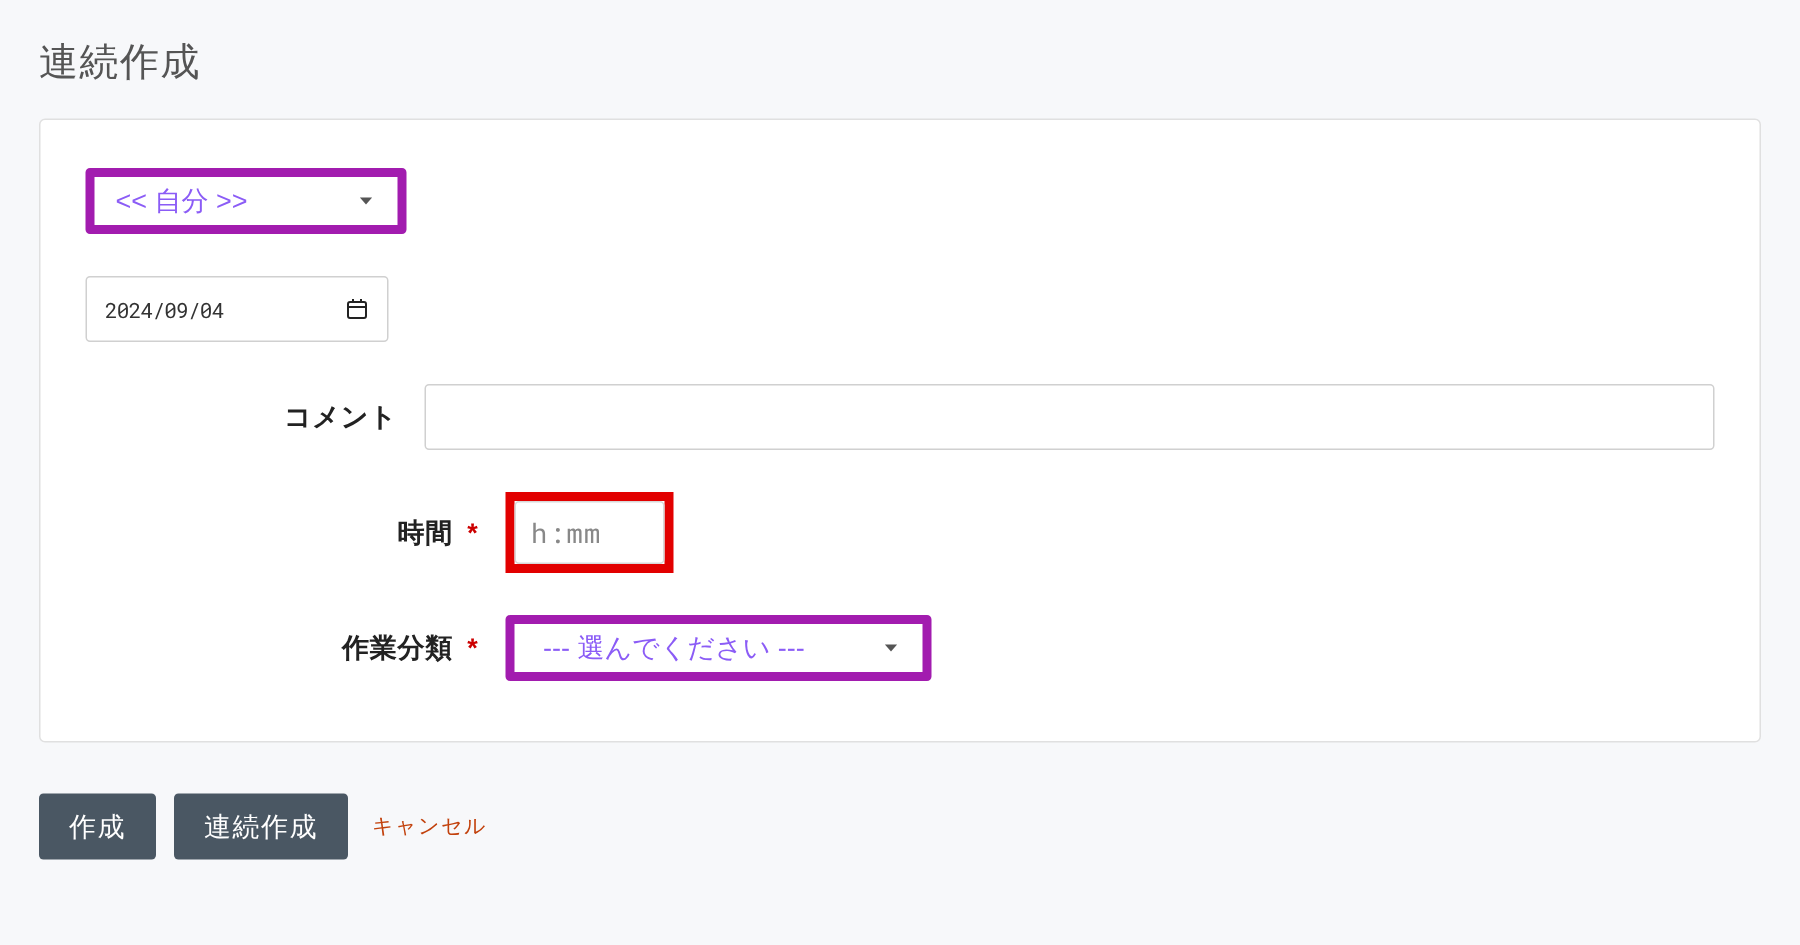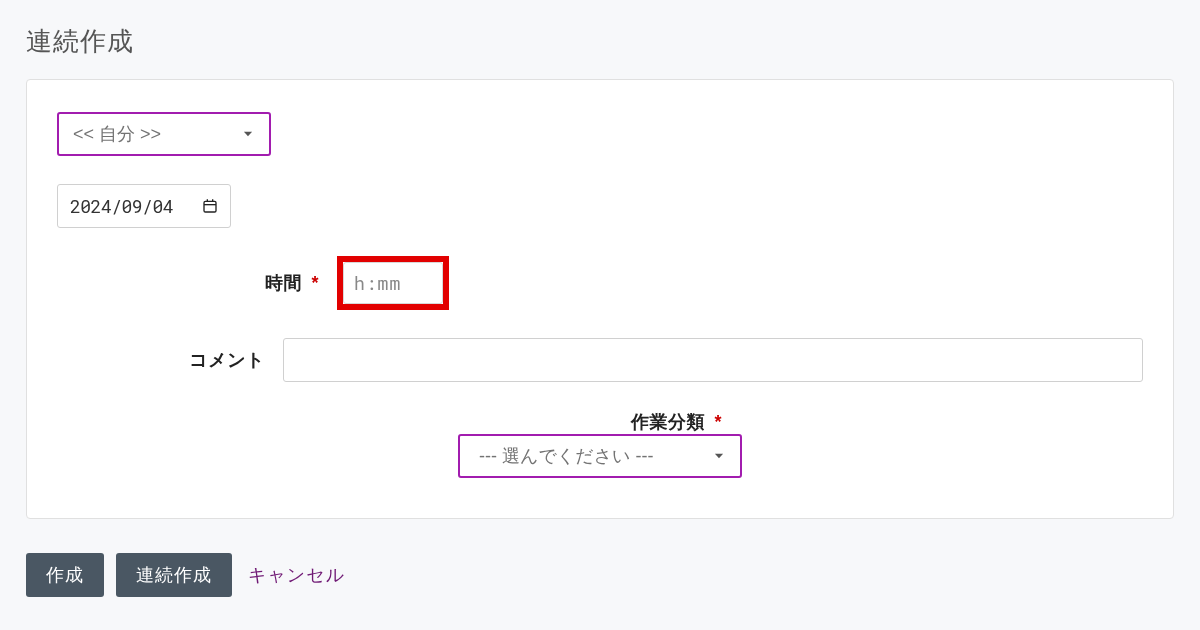--- a/index.html
+++ b/index.html
@@ -32,21 +32,20 @@
       padding: 32px 30px 40px 30px;
       margin-bottom: 34px;
     }
     .form-row {
       display: flex;
       align-items: center;
       margin-bottom: 28px;
     }
     .form-row:last-child {
       margin-bottom: 0;
-      flex-direction: column;
     }
     .form-label {
       width: 280px;
       text-align: right;
       padding-right: 18px;
       font-weight: 700;
       font-size: 18px;
       color: #222;
       letter-spacing: 0.5px;
     }
@@ -69,27 +68,27 @@
       width: 120px;
     }
     .search-icon-svg {
       width: 18px;
       height: 18px;
     }
     .select-input {
       display: flex;
       align-items: center;
       justify-content: space-between;
-      border: 2px solid #a21caf;
+      border: 6px solid #a21caf;
       border-radius: 3px;
       background: #fff;
       height: 44px;
       padding: 0 14px;
       font-size: 18px;
-      color: #737373;
+      color: #8b5cf6;
       cursor: pointer;
     }
     .select-user {
       width: 214px;
     }
     .select-activity {
       width: 284px;
       padding-left: 19px;
     }
     .chevron-down-svg {
@@ -100,22 +99,22 @@
     }
     .date-input {
       display: flex;
       align-items: center;
       justify-content: space-between;
       border: 1px solid #d0d0d0;
       border-radius: 3px;
       background: #fff;
       height: 44px;
       padding: 0 12px;
-      font-size: 18px;
-      width: 174px;
+      font-size: 14px;
+      width: 202px;
       font-family: "Roboto Mono", "Menlo", monospace;
       letter-spacing: -0.5px;
       cursor: pointer;
     }
     .calendar-icon-svg {
       width: 16px;
       height: 16px;
     }
     .time-highlight {
       display: inline-flex;
@@ -154,22 +153,22 @@
       border: none;
       background: #4a5763;
       color: #fff;
       font-size: 18px;
       padding: 10px 20px;
       border-radius: 3px;
       cursor: pointer;
       letter-spacing: 1px;
     }
     .cancel-link {
-      color: #701a75;
-      font-size: 18px;
+      color: #c2410c;
+      font-size: 14px;
       text-decoration: none;
       letter-spacing: 1px;
       margin-left: 4px;
       cursor: pointer;
     }
   </style>
 </head>
 <body>
 
 <div class="page">
@@ -198,38 +197,38 @@
             <line x1="3" y1="10" x2="21" y2="10"></line>
             <line x1="8" y1="2" x2="8" y2="6"></line>
             <line x1="16" y1="2" x2="16" y2="6"></line>
           </svg>
         </div>
       </div>
     </div>
 
     <div class="form-row">
       <div class="form-label">
+        <span>コメント</span>
+      </div>
+      <div class="form-field" style="flex:1;">
+        <div class="comment-input"></div>
+      </div>
+    </div>
+
+    <div class="form-row">
+      <div class="form-label">
         <span>時間</span>
         <span class="required">*</span>
       </div>
       <div class="form-field">
         <span class="time-highlight">
           <div class="time-input">
             <span>h:mm</span>
           </div>
         </span>
-      </div>
-    </div>
-
-    <div class="form-row">
-      <div class="form-label">
-        <span>コメント</span>
-      </div>
-      <div class="form-field" style="flex:1;">
-        <div class="comment-input"></div>
       </div>
     </div>
 
     <div class="form-row">
       <div class="form-label">
         <span>作業分類</span>
         <span class="required">*</span>
       </div>
       <div class="form-field">
         <div class="select-input select-activity">

